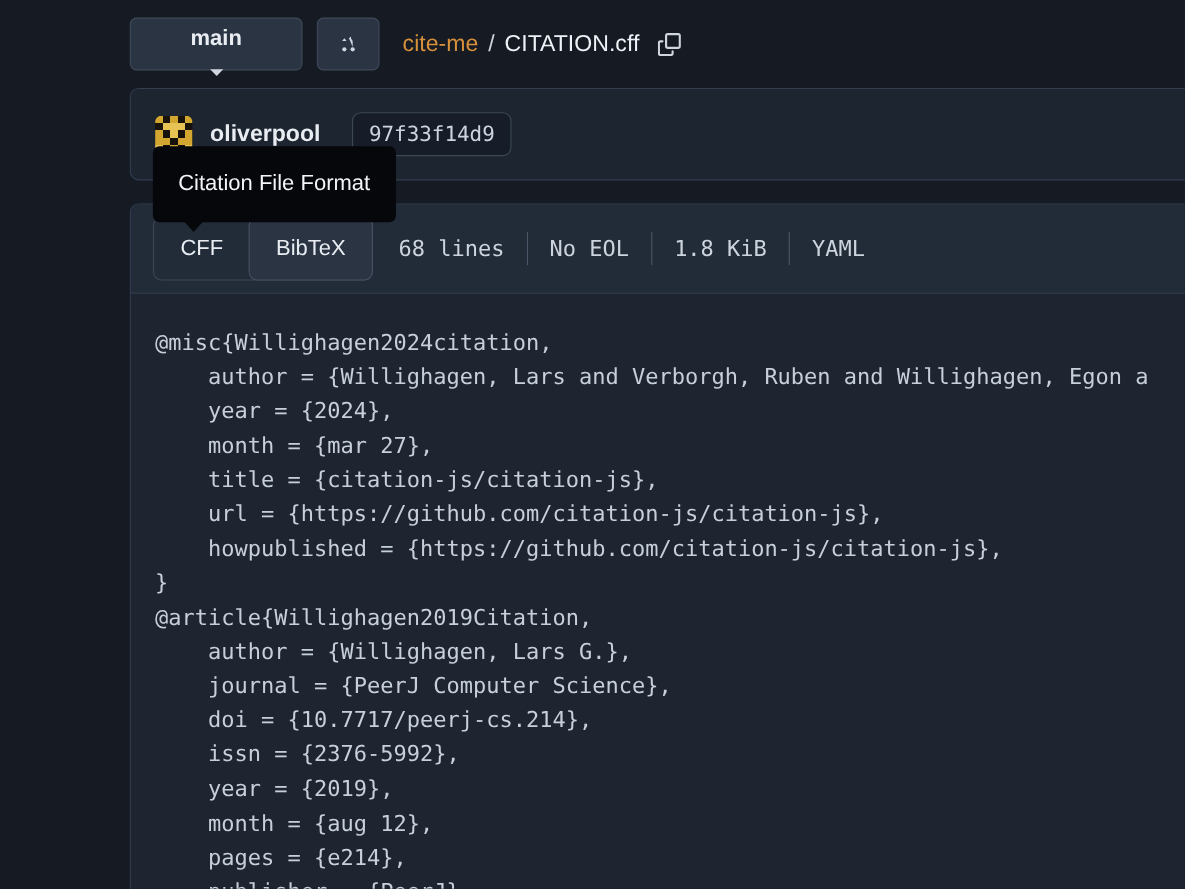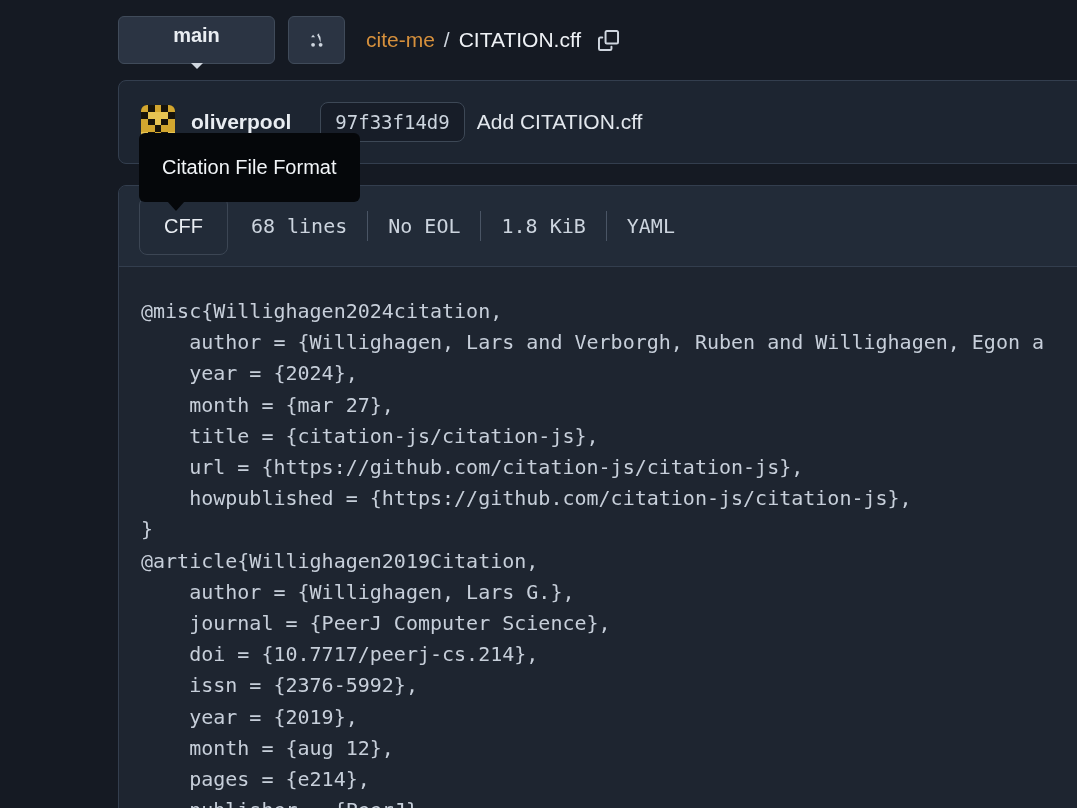--- a/index.html
+++ b/index.html
@@ -134,31 +134,31 @@
           <rect x="0" y="3" width="2" height="1"></rect>
             <rect x="3" y="3" width="2" height="1"></rect>
           <rect x="0" y="4" width="1" height="1" fill="#e6c352"></rect>
             <rect x="2" y="4" width="1" height="1"></rect>
             <rect x="4" y="4" width="1" height="1" fill="#e6c352"></rect>
         </g>
       </svg>
     </span>
     <a class="commit-author">oliverpool</a>
     <a class="commit-hash">97f33f14d9</a>
-    <a class="commit-msg">Add CITATION.cff</a>
   </div>
 
   <div class="tooltip">
     <span>Citation File Format</span>
   </div>
 
   <div class="file-panel">
     <div class="panel-header">
       <div class="tab-group">
         <button class="tab">CFF</button>
+        <button class="tab active">BibTeX</button>
       </div>
       <div class="file-info">
         <span>68 lines</span>
         <span class="vdiv"></span>
         <span>No EOL</span>
         <span class="vdiv"></span>
         <span>1.8 KiB</span>
         <span class="vdiv"></span>
         <span>YAML</span>
       </div>

